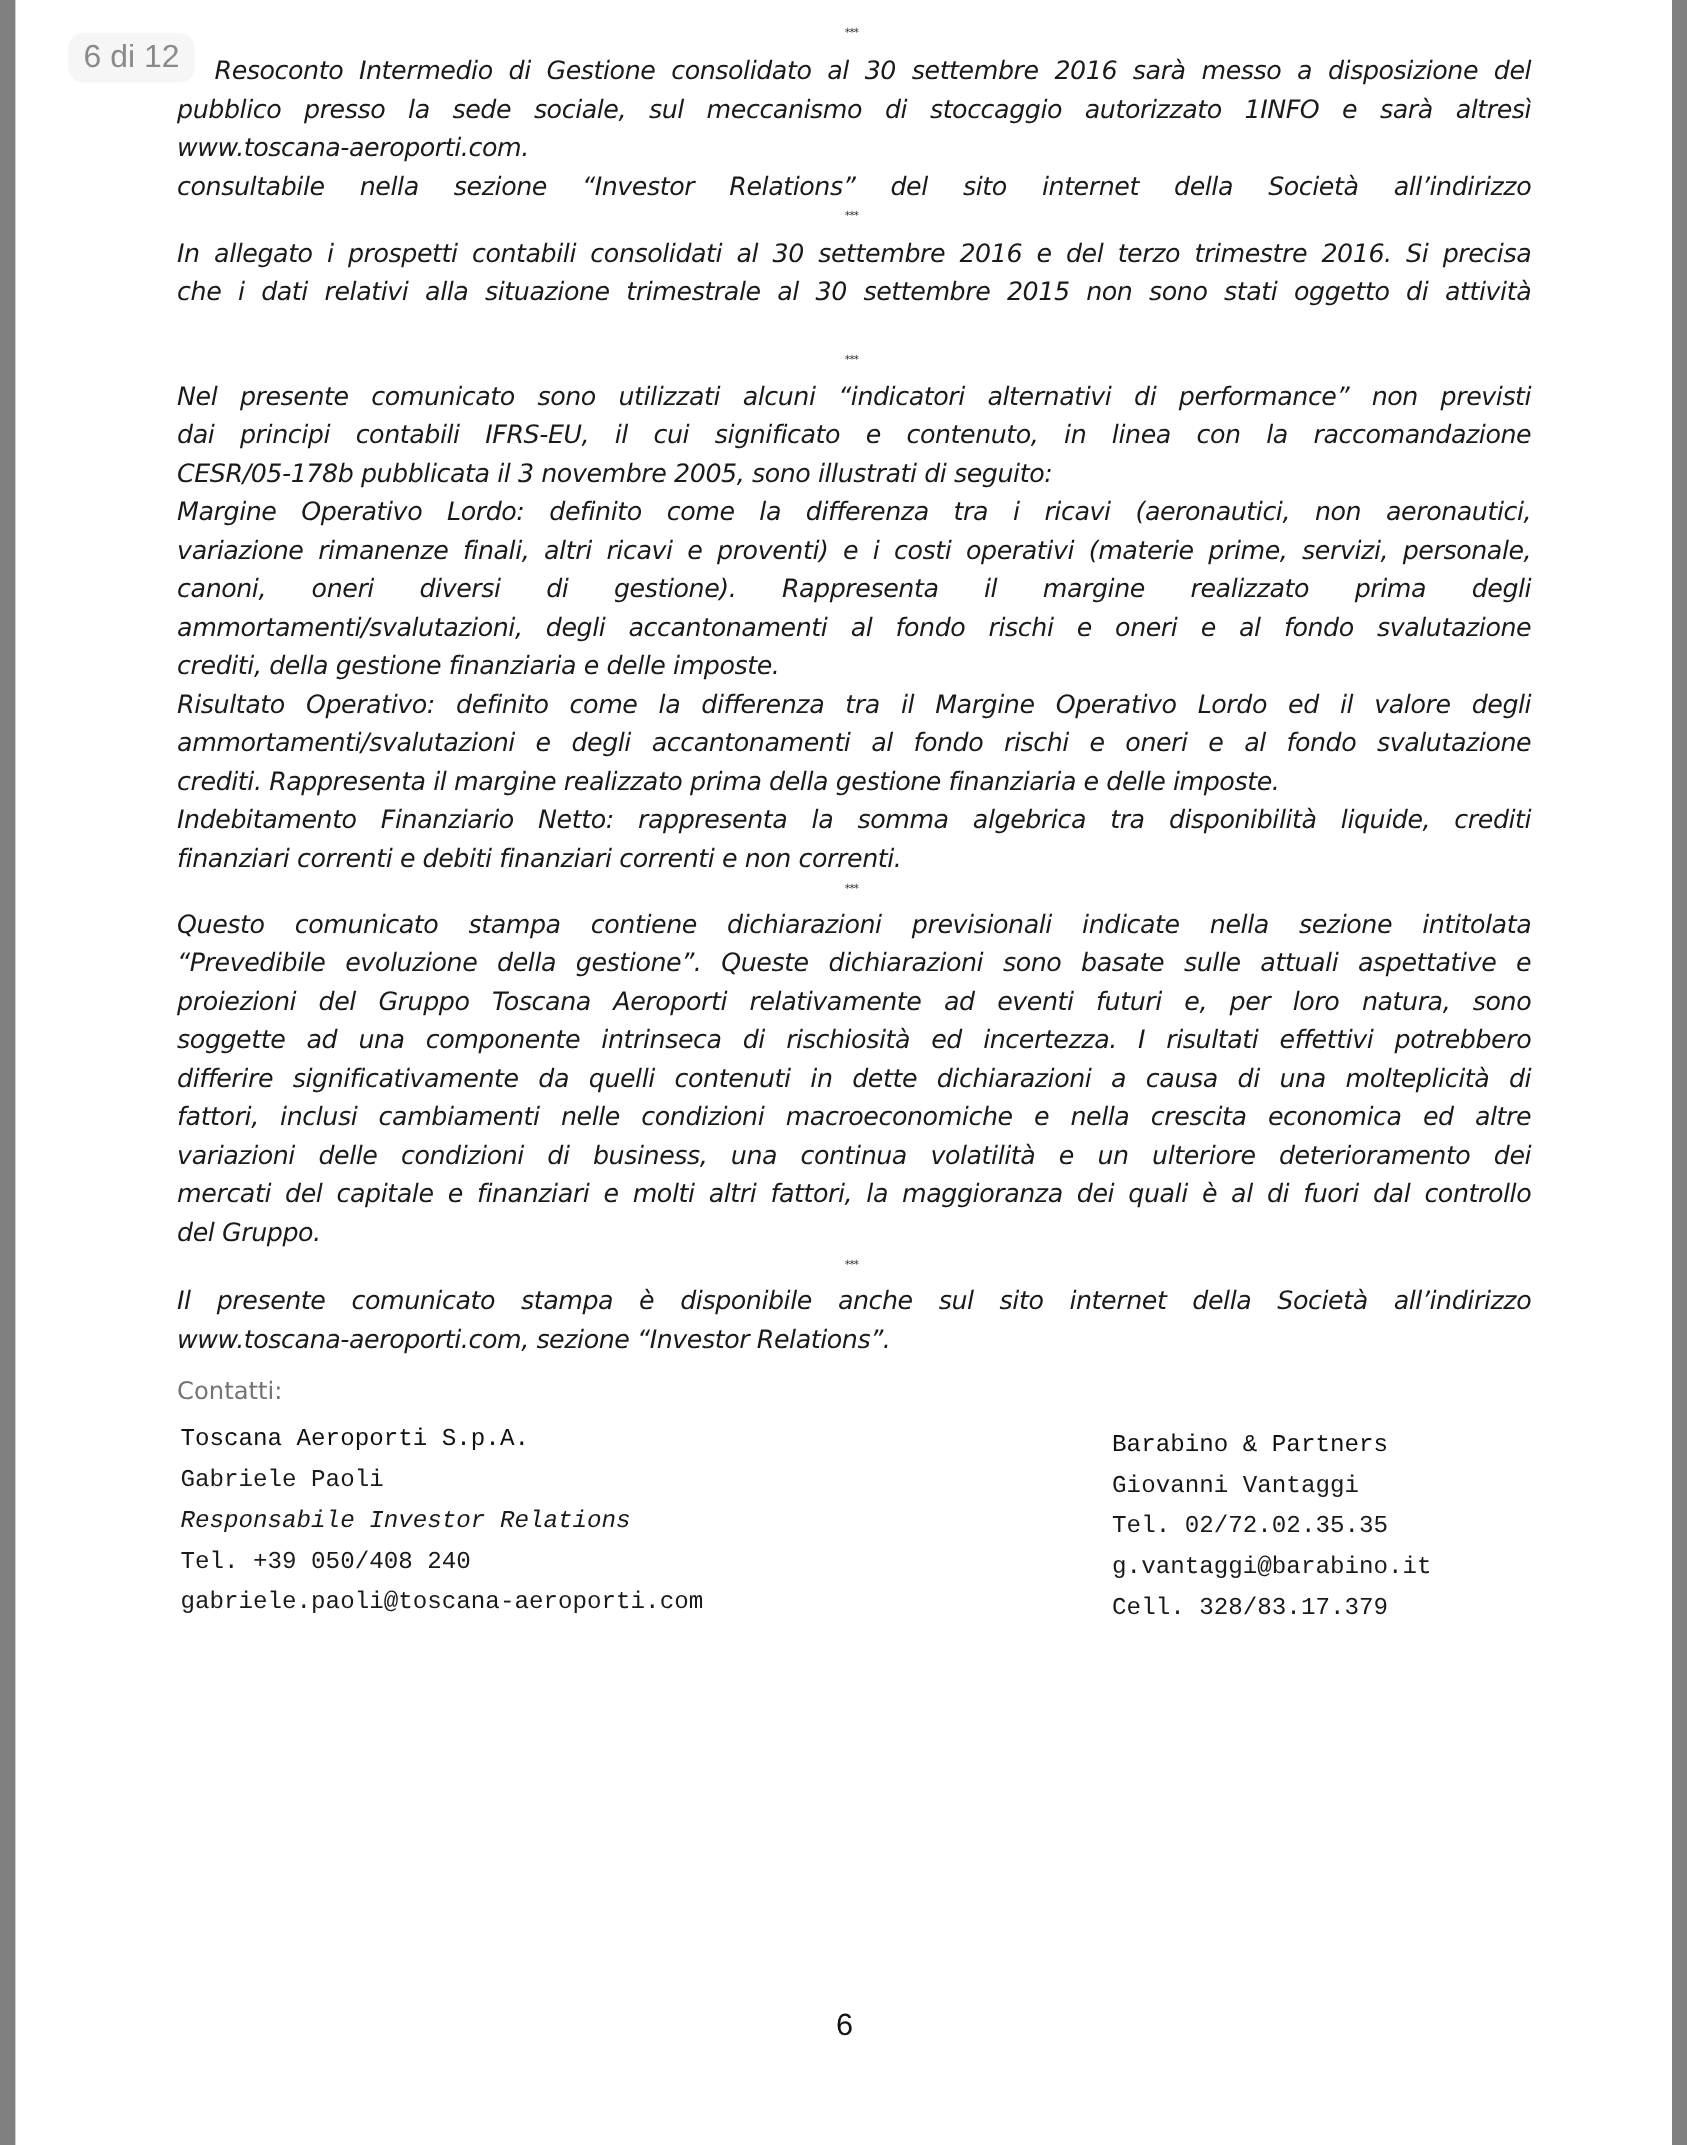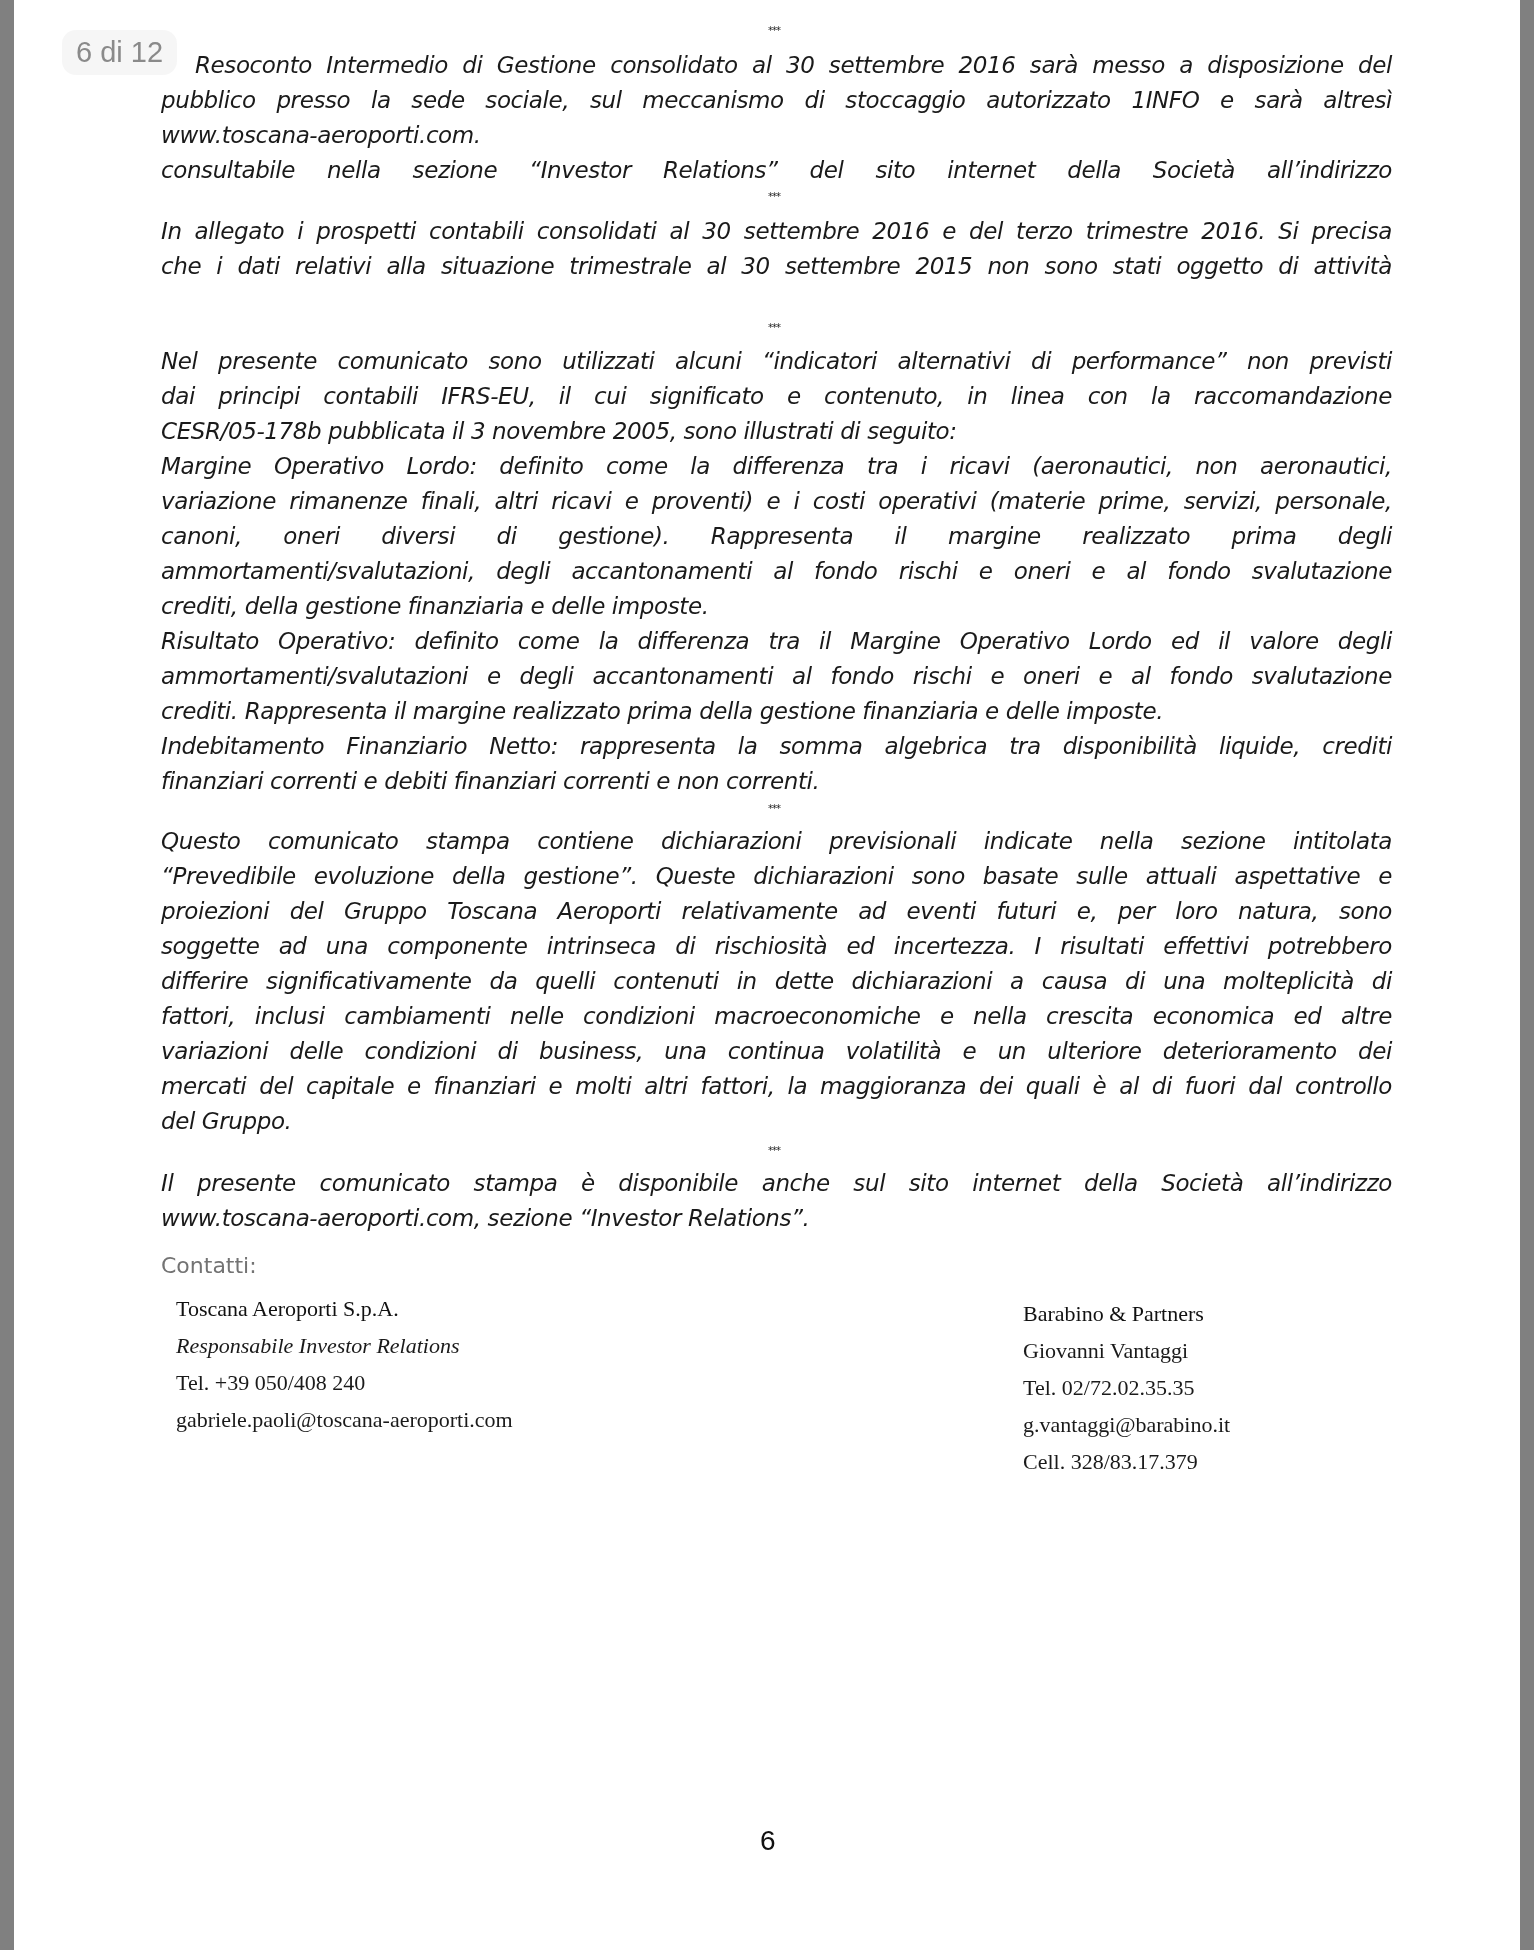--- a/index.html
+++ b/index.html
@@ -54,25 +54,24 @@
   .para .line.last { text-align-last: left; }
   .contacts-title {
     position: absolute;
     left: 147px; top: 1253px;
     font-size: 22px;
     color: #737373;
     font-family: "DejaVu Sans", sans-serif;
   }
   .contact-block {
     position: absolute;
-    font-family: Liberation Serif, serif;
+    font-family: Liberation Mono, monospace;
     font-size: 22px;
     line-height: 37px;
     color: #1a1a1a;
-    margin-left: 12px;
   }
   .contact-block .org { font-weight: normal; color: #111; }
   .contact-block .role { font-style: italic; }
   .left-contact { left: 150px; top: 1290px; }
   .right-contact { left: 997px; top: 1295px; }
   .page-number {
     position: absolute;
     left: 746px; top: 1825px;
     font-family: "Liberation Sans", sans-serif;
     font-size: 28px;
@@ -138,20 +137,21 @@
 
   <div class="para" style="top:1166px">
       <span class="line">Il presente comunicato stampa è disponibile anche sul sito internet della Società all’indirizzo</span>
       <span class="line last">www.toscana-aeroporti.com, sezione “Investor Relations”.</span>
     </div>
 
   <div class="contacts-title">Contatti:</div>
 
   <div class="contact-block left-contact">
     <div class="org">Toscana Aeroporti S.p.A.</div>
+    <div>Gabriele Paoli</div>
     <div class="role">Responsabile Investor Relations</div>
     <div>Tel. +39 050/408 240</div>
     <div>gabriele.paoli@toscana-aeroporti.com</div>
   </div>
 
   <div class="contact-block right-contact">
     <div class="org">Barabino &amp; Partners</div>
     <div>Giovanni Vantaggi</div>
     <div>Tel. 02/72.02.35.35</div>
     <div>g.vantaggi@barabino.it</div>

